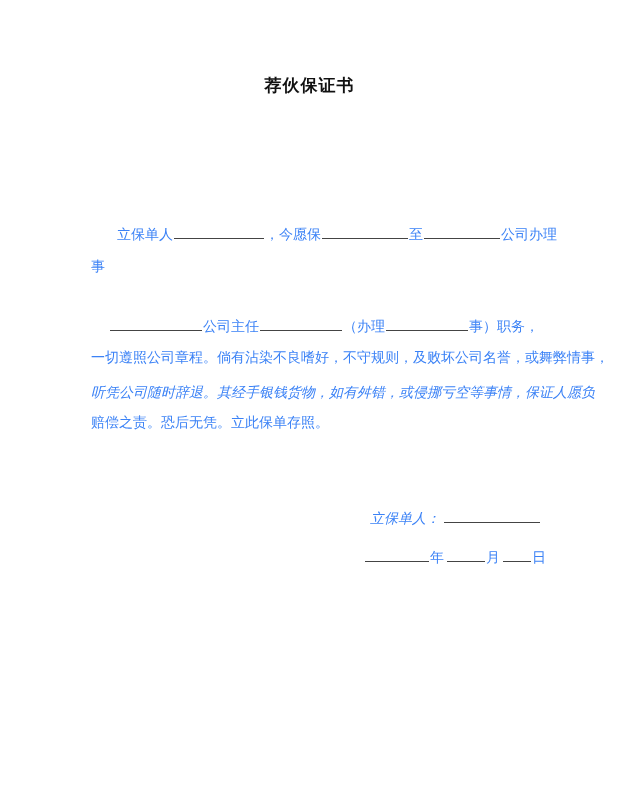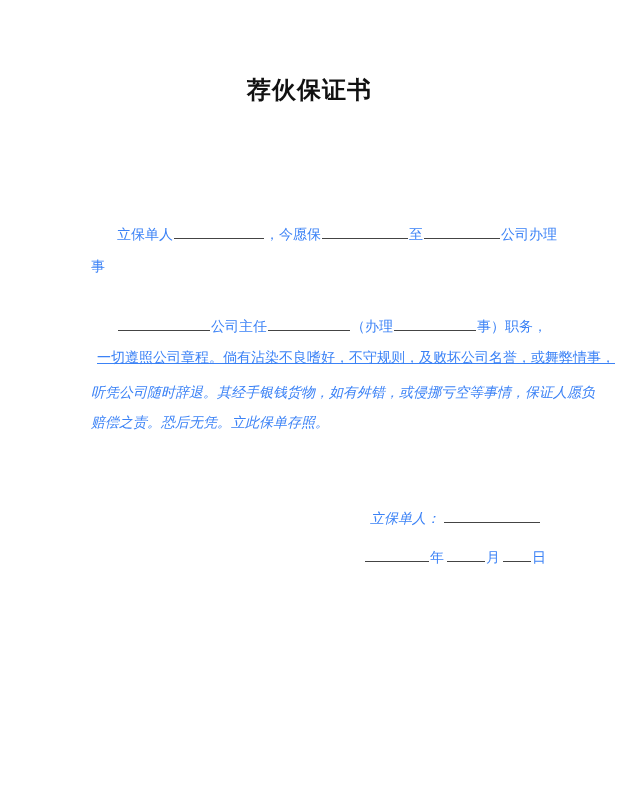--- a/index.html
+++ b/index.html
@@ -14,21 +14,21 @@
       overflow: hidden;
       font-family: "DejaVu Sans", sans-serif;
       color: #222;
     }
     .title {
       position: absolute;
       left: 0;
       width: 619px;
       top: 74px;
       text-align: center;
-      font-size: 24px;
+      font-size: 17px;
       font-weight: bold;
       letter-spacing: 1px;
       color: #111;
     }
     .line {
       position: absolute;
       font-size: 14px;
       white-space: nowrap;
       line-height: 16px;
       color: #3b82f6;
@@ -46,26 +46,26 @@
 
 <div>
 
   <div class="title">荐伙保证书</div>
 
   <div class="line" style="left:117px; top:226px;">
     <span>立保单人</span><span class="blank" style="width:90px;"></span><span>，今愿保</span><span class="blank" style="width:86px;"></span><span>至</span><span class="blank" style="width:76px;"></span><span>公司办理</span>
   </div>
   <div class="line" style="left:91px; top:258px;">事</div>
 
-  <div class="line" style="left:117px; top:318px;">
+  <div class="line" style="left:109px; top:318px;">
     <span class="blank" style="width:92px;"></span><span>公司主任</span><span class="blank" style="width:82px;"></span><span>（办理</span><span class="blank" style="width:82px;"></span><span>事）职务，</span>
   </div>
-  <div class="line" style="left:97px; top:349px;text-decoration:underline;">一切遵照公司章程。倘有沾染不良嗜好，不守规则，及败坏公司名誉，或舞弊情事，</div>
+  <div class="line" style="left:91px; top:349px;">一切遵照公司章程。倘有沾染不良嗜好，不守规则，及败坏公司名誉，或舞弊情事，</div>
   <div class="line" style="left:91px; top:384px;font-style:italic;">听凭公司随时辞退。其经手银钱货物，如有舛错，或侵挪亏空等事情，保证人愿负</div>
-  <div class="line" style="left:91px; top:414px;font-style:italic;">赔偿之责。恐后无凭。立此保单存照。</div>
+  <div class="line" style="left:91px; top:414px;">赔偿之责。恐后无凭。立此保单存照。</div>
 
   <div class="line" style="left:370px; top:510px;font-style:italic;">
     <span>立保单人：</span><span class="blank" style="width:96px; margin-left:4px;"></span>
   </div>
 
   <div class="line" style="left:364px; top:549px;">
     <span class="blank" style="width:64px;"></span><span>年</span><span class="blank" style="width:38px; margin-left:3px;"></span><span>月</span><span class="blank" style="width:28px; margin-left:3px;"></span><span>日</span>
   </div>
 
 </div>

